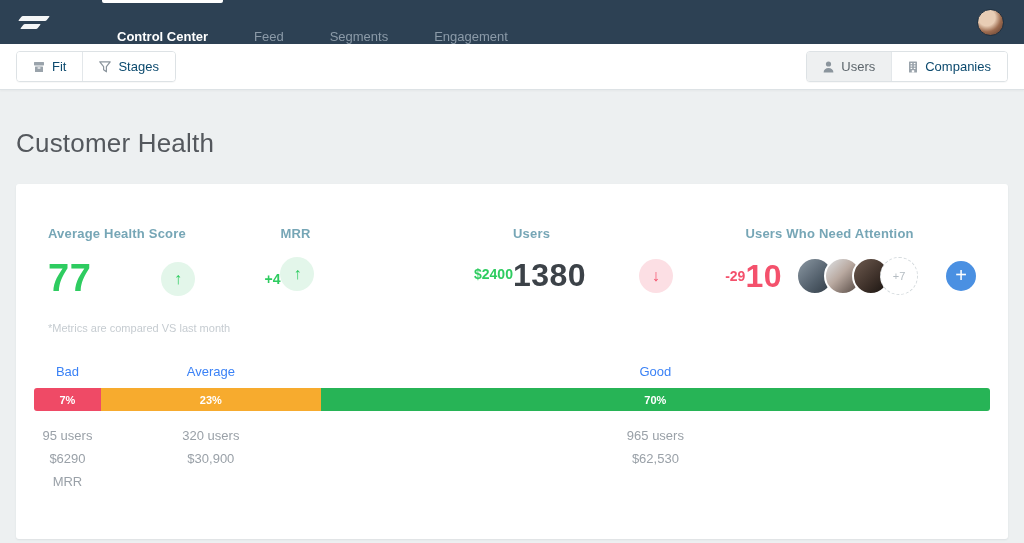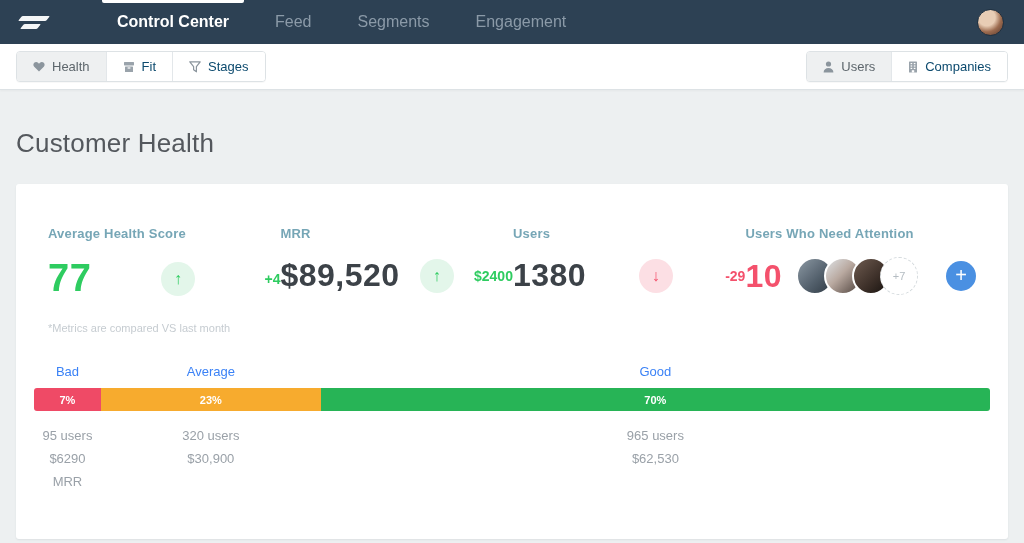--- a/index.html
+++ b/index.html
@@ -6,21 +6,21 @@
   html,body { width:1024px; height:543px; overflow:hidden; }
   body { font-family:"Liberation Sans", sans-serif; background:#edf0f1; color:#55595e; }
 
   
   .topnav { height:44px; background:#2d4154; display:flex; align-items:center; padding:0 20px; position:relative; }
   .logo { width:30px; height:18px; display:flex; flex-direction:column; justify-content:center; gap:3px; cursor:pointer; margin-right:44px; }
   .logo .lb { display:block; height:5px; background:#f4f6f7; border-radius:1px; transform:skewX(-38deg); }
   .logo .lb1 { width:28px; }
   .logo .lb2 { width:17px; margin-left:2px; }
   .nav-items { display:flex; align-items:stretch; height:44px; flex:1; }
-  .nav-item { position:relative; display:flex; align-items:center; padding:0 23px; font-size:16px; color:#8b9aa8; text-decoration:none; cursor:pointer; font-weight:400; }
+  .nav-item { position:relative; display:flex; align-items:flex-end; padding:0 23px; font-size:13px; color:#8b9aa8; text-decoration:none; cursor:pointer; font-weight:400; }
   .nav-item.active { color:#ffffff; font-weight:700; }
   .active-bar { position:absolute; top:0; left:8px; right:8px; height:3px; background:#ffffff; border-radius:0 0 2px 2px; display:none; }
   .nav-item.active .active-bar { display:block; }
   .nav-avatar { width:27px; height:27px; border-radius:50%; background:radial-gradient(circle at 35% 30%, #e8cdb5 0 35%, #9c6b4f 60%, #50332a 100%); border:1px solid #1f3040; cursor:pointer; }
 
   
   .toolbar { height:46px; background:#ffffff; border-bottom:1px solid #dde2e5; display:flex; align-items:center; justify-content:space-between; padding:0 16px; box-shadow:0 1px 2px rgba(0,0,0,.04); }
   .btn-group { display:flex; border:1px solid #dde2e5; border-radius:4px; overflow:hidden; background:#fff; box-shadow:0 1px 1px rgba(0,0,0,.03); }
   .tbtn { display:flex; align-items:center; gap:7px; padding:7px 16px; background:#fff; border:none; border-right:1px solid #e3e7ea; font-family:inherit; font-size:13px; color:#0c4a6e; cursor:pointer; }
   .tbtn:last-child { border-right:none; }
@@ -95,28 +95,20 @@
       </a>
     <a class="nav-item">
         <span>Engagement</span>
       </a>
   </div>
   <div class="nav-avatar"></div>
 </nav>
 
 <div class="toolbar">
   <div class="btn-group">
-    <button class="tbtn active">
-      <span class="ic">
-        <svg width="12" height="11" viewBox="0 0 12 11">
-            <path d="M6 10.5 1.2 5.8C.1 4.7.1 2.9 1.2 1.8c1.1-1.1 2.8-1.1 3.9 0l.9.9.9-.9c1.1-1.1 2.8-1.1 3.9 0 1.1 1.1 1.1 2.9 0 4L6 10.5z" fill="#8b959d"></path>
-          </svg>
-      </span>
-      <span>Health</span>
-    </button>
     <button class="tbtn">
       <span class="ic">
         <svg width="12" height="12" viewBox="0 0 12 12">
             <rect x="1" y="1" width="10" height="3.4" rx="0.6" fill="#9aa3ab"></rect>
             <rect x="2" y="5.4" width="8" height="5.6" rx="0.6" fill="#9aa3ab"></rect>
             <rect x="4.6" y="6.4" width="2.8" height="1.2" fill="#fff"></rect>
           </svg>
       </span>
       <span>Fit</span>
     </button>
@@ -171,21 +163,20 @@
         <div class="metric-row">
           <span class="metric-value big green">77</span>
           <span class="delta-circle up">↑</span>
           <span class="delta green">+4</span>
         </div>
       </div>
 
       <div class="metric">
         <div class="metric-label">MRR</div>
         <div class="metric-row">
-          <span class="metric-value">$89,520</span>
           <span class="delta-circle up">↑</span>
           <span class="delta green">$2400</span>
         </div>
       </div>
 
       <div class="metric">
         <div class="metric-label">Users</div>
         <div class="metric-row">
           <span class="metric-value">1380</span>
           <span class="delta-circle down">↓</span>

